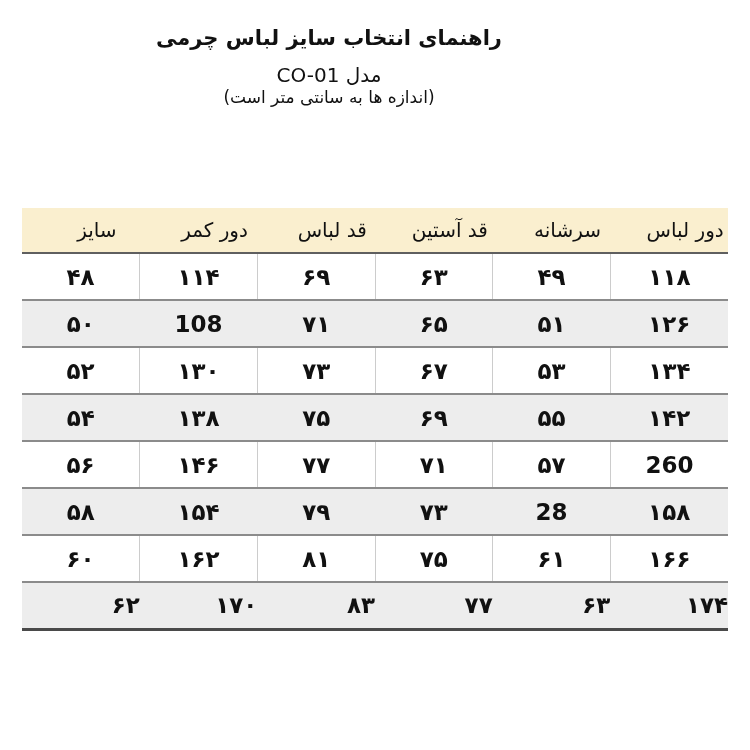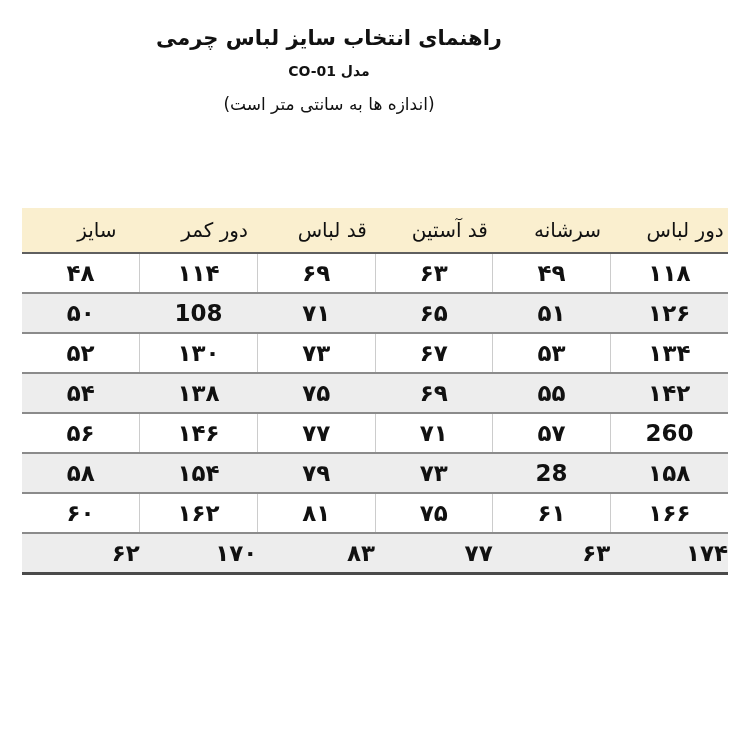--- a/index.html
+++ b/index.html
@@ -24,23 +24,22 @@
     width: 658px;
     text-align: center;
     direction: rtl;
   }
   .title-main {
     font-size: 21px;
     font-weight: 700;
     margin-bottom: 13px;
   }
   .title-model {
-    font-size: 14px;
-    font-weight: 700;
-    margin-bottom: 15px;
+    font-size: 20px;
+    font-weight: 400;
   }
   .title-note {
     font-size: 17px;
     font-weight: 400;
   }
   .table-wrap {
     position: absolute;
     top: 208px; left: 22px;
     width: 706px;
   }
@@ -54,21 +53,21 @@
     height: 45px;
     background: var(--header-bg);
     font-size: 20px;
     font-weight: 500;
     text-align: center;
     vertical-align: middle;
     border-bottom: 2px solid var(--head-border);
     padding-left: 32px;
   }
   tbody td {
-    height: 40px;
+    height: 47px;
     font-size: 23px;
     font-weight: 600;
     text-align: center;
     vertical-align: middle;
   }
   tr.plain td { background: #ffffff; }
   tr.plain td + td { border-inline-start: 1px solid var(--cell-sep); }
   tr.stripe td {
     background: var(--stripe-bg);
     border-top: 2px solid var(--stripe-border);

